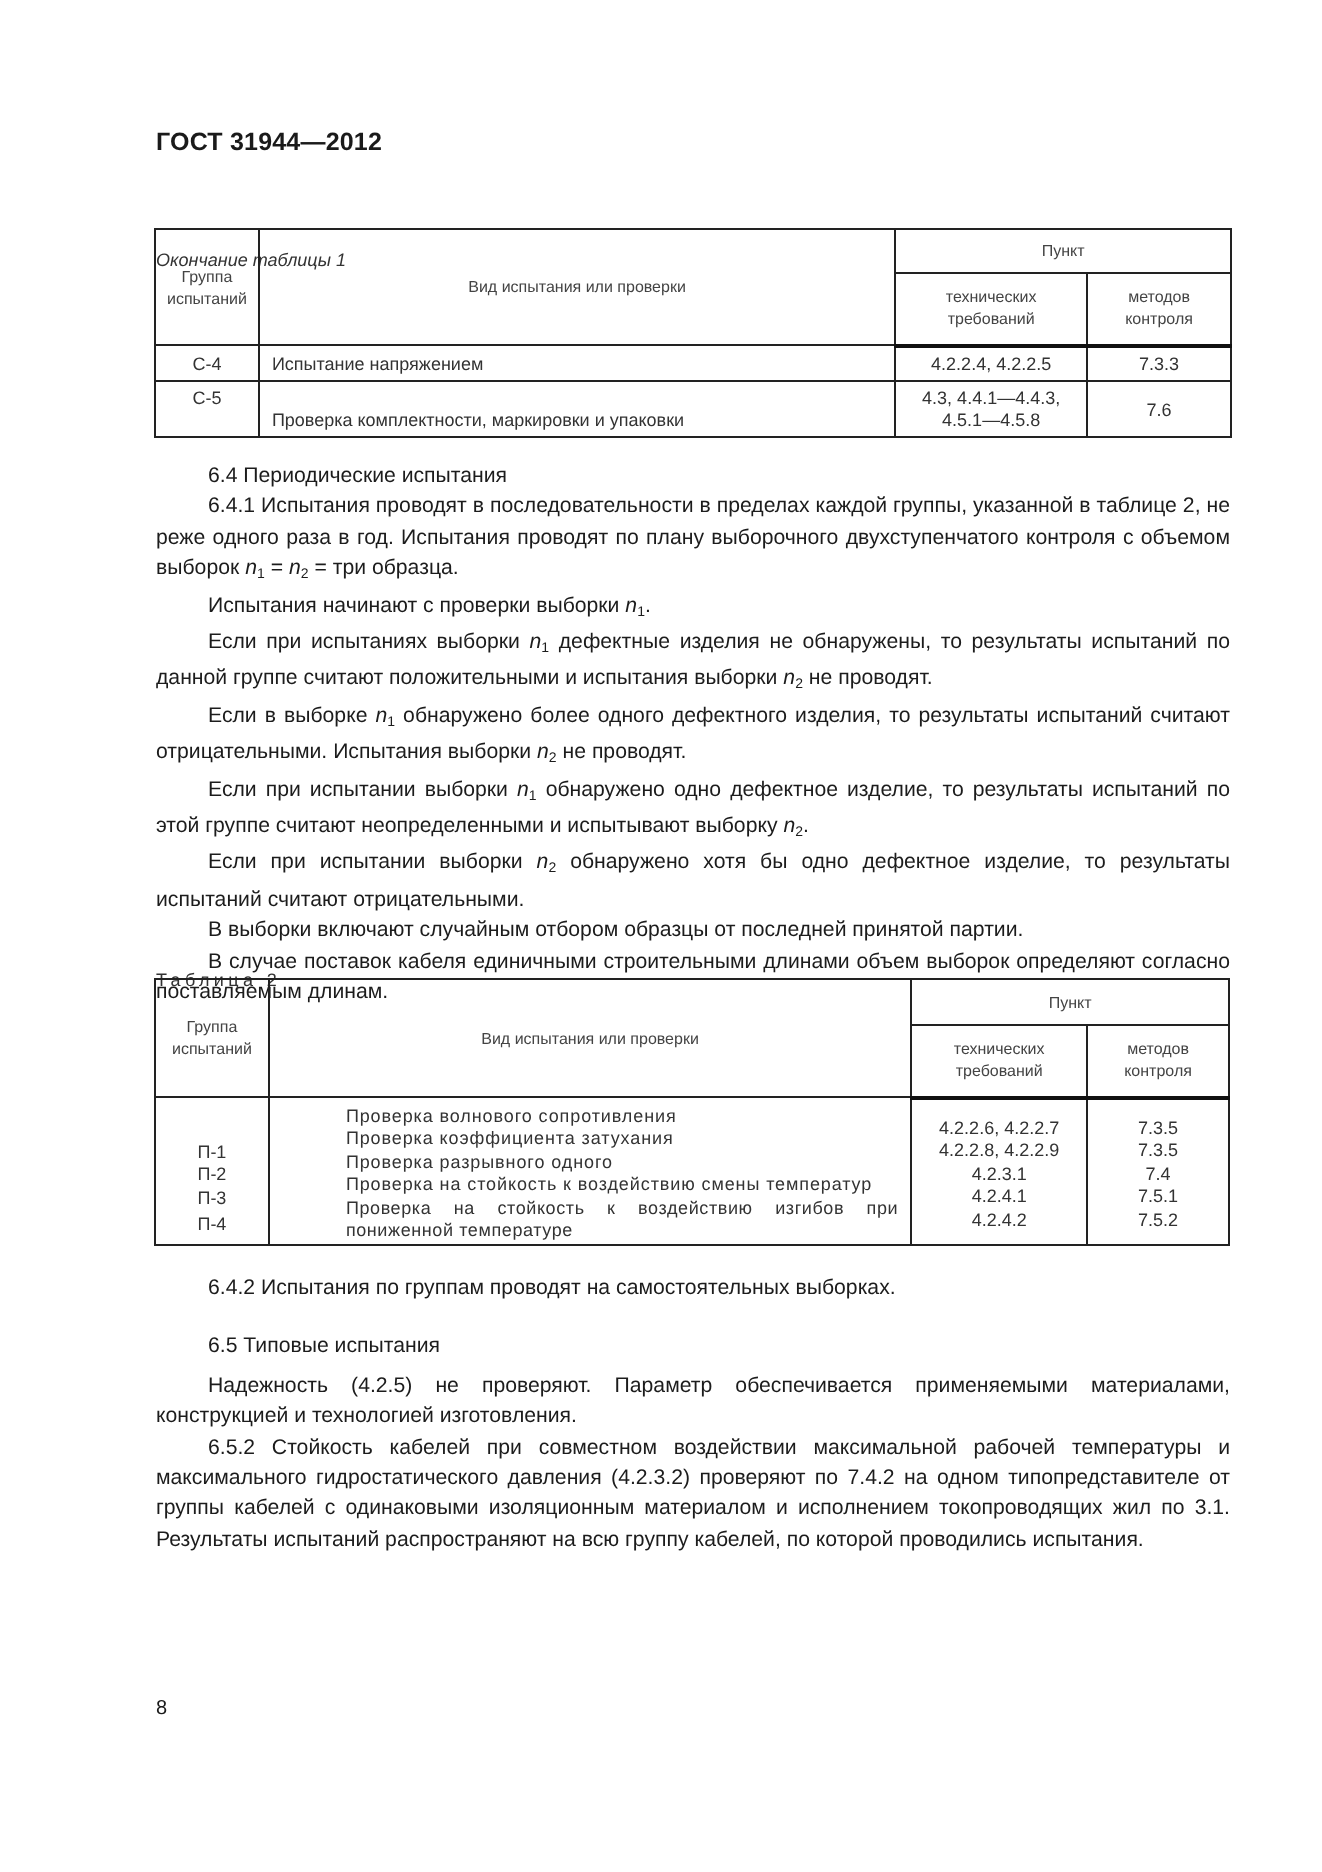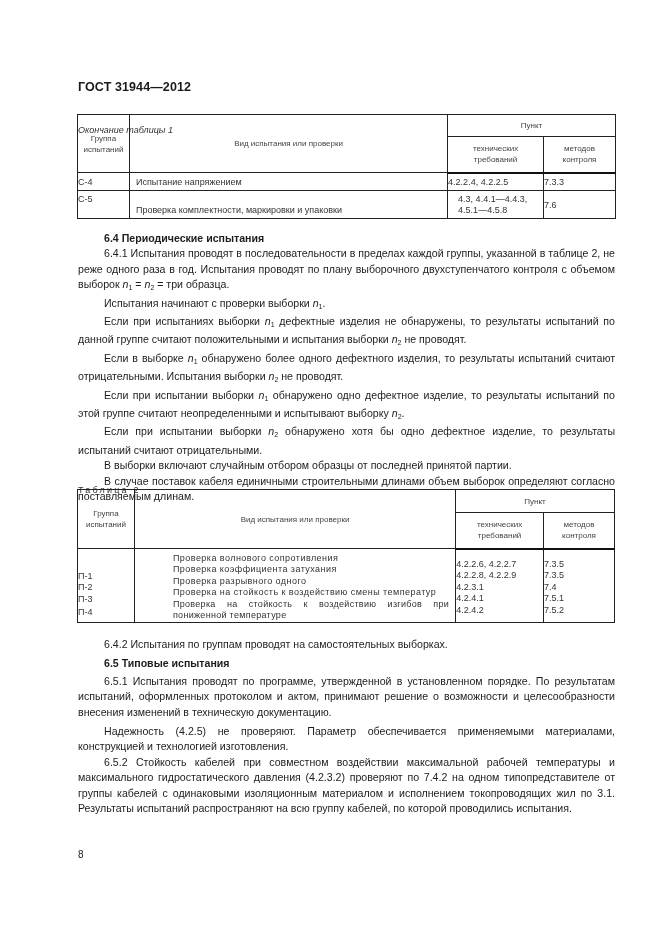--- a/index.html
+++ b/index.html
@@ -1,39 +1,39 @@
 <!DOCTYPE html>
 <html><head>
 <meta charset="utf-8">
 <style>
   html, body { margin: 0; padding: 0; background: #ffffff; }
   body { width: 661px; height: 936px; position: relative; overflow: hidden;
          font-family: "Liberation Sans", sans-serif; color: #1a1a1a; }
-  .page-header { position: absolute; left: 78px; top: 80px; font-weight: bold; font-size: 12.5px; letter-spacing: 0.1px; }
+  .page-header { position: absolute; left: 78px; top: 64px; font-weight: bold; font-size: 12.5px; letter-spacing: 0.1px; }
   .caption-italic { position: absolute; left: 78px; top: 95px; font-style: italic; font-size: 9px; color: #333; margin-top: 30px; }
   .caption-spaced { position: absolute; left: 78px; top: 485px; font-size: 9px; letter-spacing: 2.2px; color: #333; }
 
   table.gost { position: absolute; border-collapse: collapse; font-size: 9px; color: #333; }
   table.gost td { border: 1px solid #222; padding: 0; vertical-align: middle; }
   table.gost .hdr { text-align: center; font-size: 8px; line-height: 11px; color: #444; }
   table.gost .thick-bottom td { border-bottom: 2px solid #111; }
-  .center { text-align: left; }
+  .center { text-align: center; }
   .left-pad { padding-left: 6px !important; text-align: left; }
 
   #t1 { left: 77px; top: 114px; width: 539px; }
   #t2 { left: 77px; top: 489px; width: 538px; }
 
   .t2-body td { border-top: none; vertical-align: top; }
   .t2-lines div { height: 11.5px; line-height: 11.5px; }
   .t2-lines.j div { letter-spacing: 0.45px; padding-left: 32px; }
 
   .text-block { position: absolute; left: 78px; width: 537px; font-size: 10.6px; line-height: 15.4px; color: #1c1c1c; }
   .text-block p { margin: 0; text-align: justify; }
   .indent { text-indent: 26px; }
-  .sec-title { font-weight: bold; text-indent: 26px; }
+  .sec-title { font-weight: normal; text-indent: 26px; }
   .sub { font-size: 7px; vertical-align: -2px; }
   .it { font-style: italic; }
   .page-num { position: absolute; left: 78px; top: 849px; font-size: 10px; }
 </style>
 </head>
 <body>
 
 <div class="page-header">ГОСТ 31944—2012</div>
 
 <div class="caption-italic">Окончание таблицы 1</div>
@@ -134,19 +134,18 @@
         <div>7.5.1</div>
         <div>7.5.2</div>
       </div>
     </td>
   </tr>
 </tbody>
   </table>
 
 <div class="text-block" style="top:637px">
   <p class="indent">6.4.2 Испытания по группам проводят на самостоятельных выборках.</p>
-  <p class="sec-title" style="margin-top:4px">6.5 Типовые испытания</p>
-  <p class="indent" style="margin-top:2px">6.5.1 Испытания проводят по программе, утвержденной в установленном порядке. По результатам испытаний, оформленных протоколом и актом, принимают решение о возможности и целесообразности внесения изменений в техническую документацию.</p>
+  <p class="sec-title" style="margin-top:14px">6.5 Типовые испытания</p>
   <p class="indent" style="margin-top:4px">Надежность (4.2.5) не проверяют. Параметр обеспечивается применяемыми материалами, конструкцией и технологией изготовления.</p>
   <p class="indent">6.5.2 Стойкость кабелей при совместном воздействии максимальной рабочей температуры и максимального гидростатического давления (4.2.3.2) проверяют по 7.4.2 на одном типопредставителе от группы кабелей с одинаковыми изоляционным материалом и исполнением токопроводящих жил по 3.1. Результаты испытаний распространяют на всю группу кабелей, по которой проводились испытания.</p>
 </div>
 
 <div class="page-num">8</div>
 
 </body></html>

